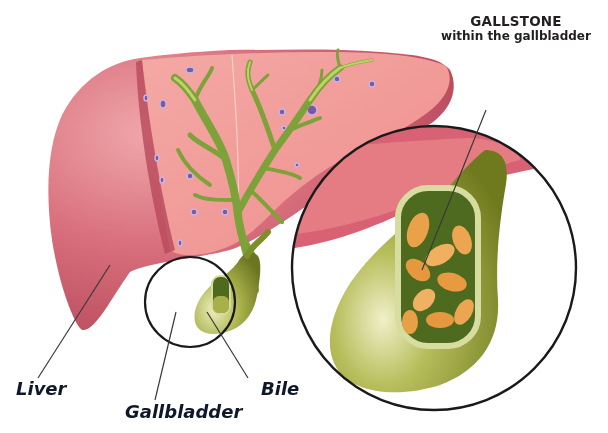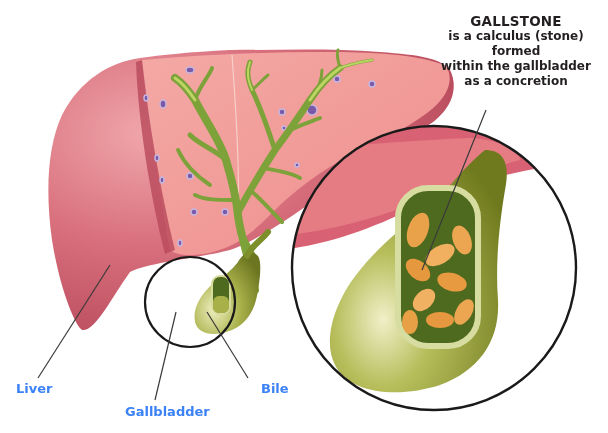--- a/index.html
+++ b/index.html
@@ -1,18 +1,18 @@
 <!DOCTYPE html>
 <html><head>
 <meta charset="utf-8">
 <style>
   html, body { margin: 0; padding: 0; background: #ffffff; }
   .stage { position: relative; width: 608px; height: 433px; overflow: hidden; background: #ffffff; font-family: "DejaVu Sans", sans-serif; border-radius: 29px; }
   svg.art { position: absolute; left: 0; top: 0; }
-  .label { position: absolute; font-weight: bold; color: #3b82f6; font-size: 13px; line-height: 14px; white-space: nowrap; }
+  .label { position: absolute; font-weight: bold; color: #0f172a; font-size: 18px; line-height: 14px; white-space: nowrap; font-style: italic; }
   .callout { position: absolute; left: 428px; top: 14px; width: 176px; text-align: center; color: #231f20; font-weight: bold; font-size: 12px; line-height: 15px; }
   .callout .title { font-size: 13.5px; letter-spacing: 0.2px; }
 </style>
 </head>
 <body>
 
 <div class="stage">
   <svg class="art" width="608" height="433" viewBox="0 0 608 433">
     <defs>
       <radialGradient id="liverGrad" cx="0.25" cy="0.3" r="0.8">
@@ -123,21 +123,19 @@
     <g stroke="#3a3a3a" stroke-width="1.2" fill="none">
       <line x1="110" y1="265" x2="38" y2="378"></line>
       <line x1="176" y1="312" x2="155" y2="400"></line>
       <line x1="207" y1="312" x2="248" y2="378"></line>
       <line x1="486" y1="110" x2="422" y2="270"></line>
     </g>
   </svg>
 
   <div class="callout">
     <div class="title">GALLSTONE</div>
-    <div>is a calculus (stone) formed</div>
     <div>within the gallbladder</div>
-    <div>as a concretion</div>
   </div>
 
   <div class="label" style="left:16px; top:382px;">Liver</div>
   <div class="label" style="left:103px; top:405px;margin-left:22px;">Gallbladder</div>
   <div class="label" style="left:261px; top:382px;">Bile</div>
 </div>
 
 </body></html>

